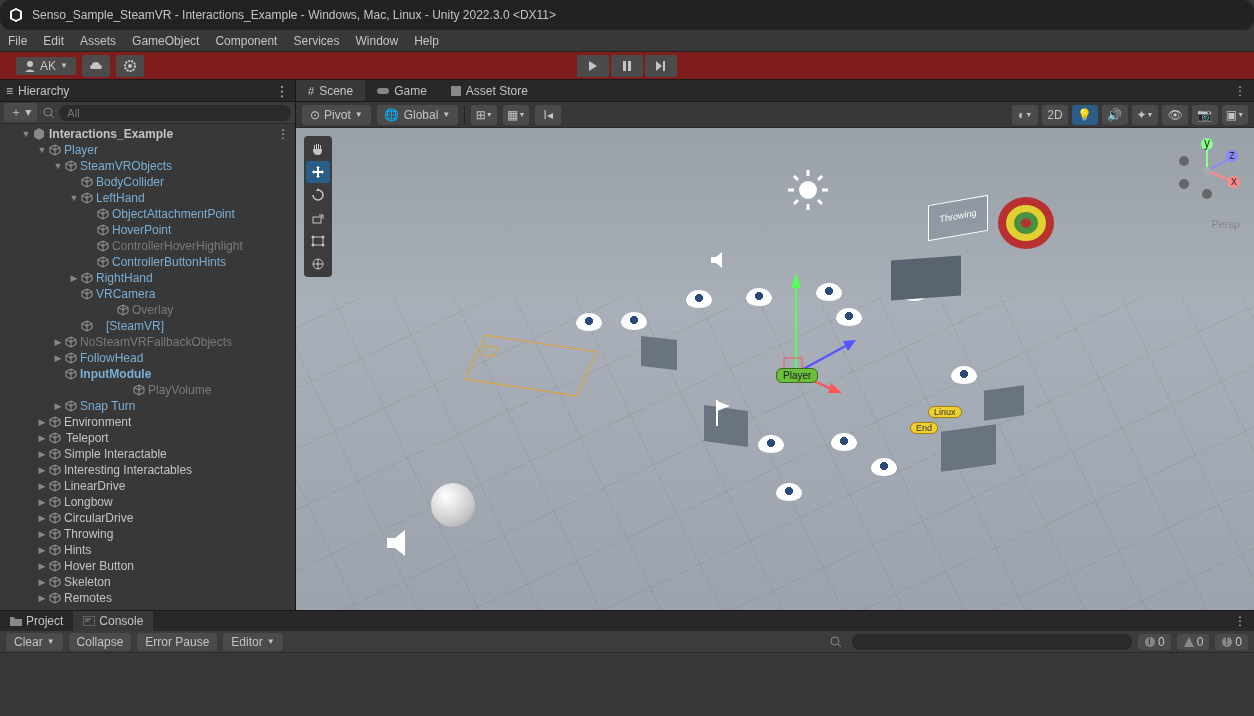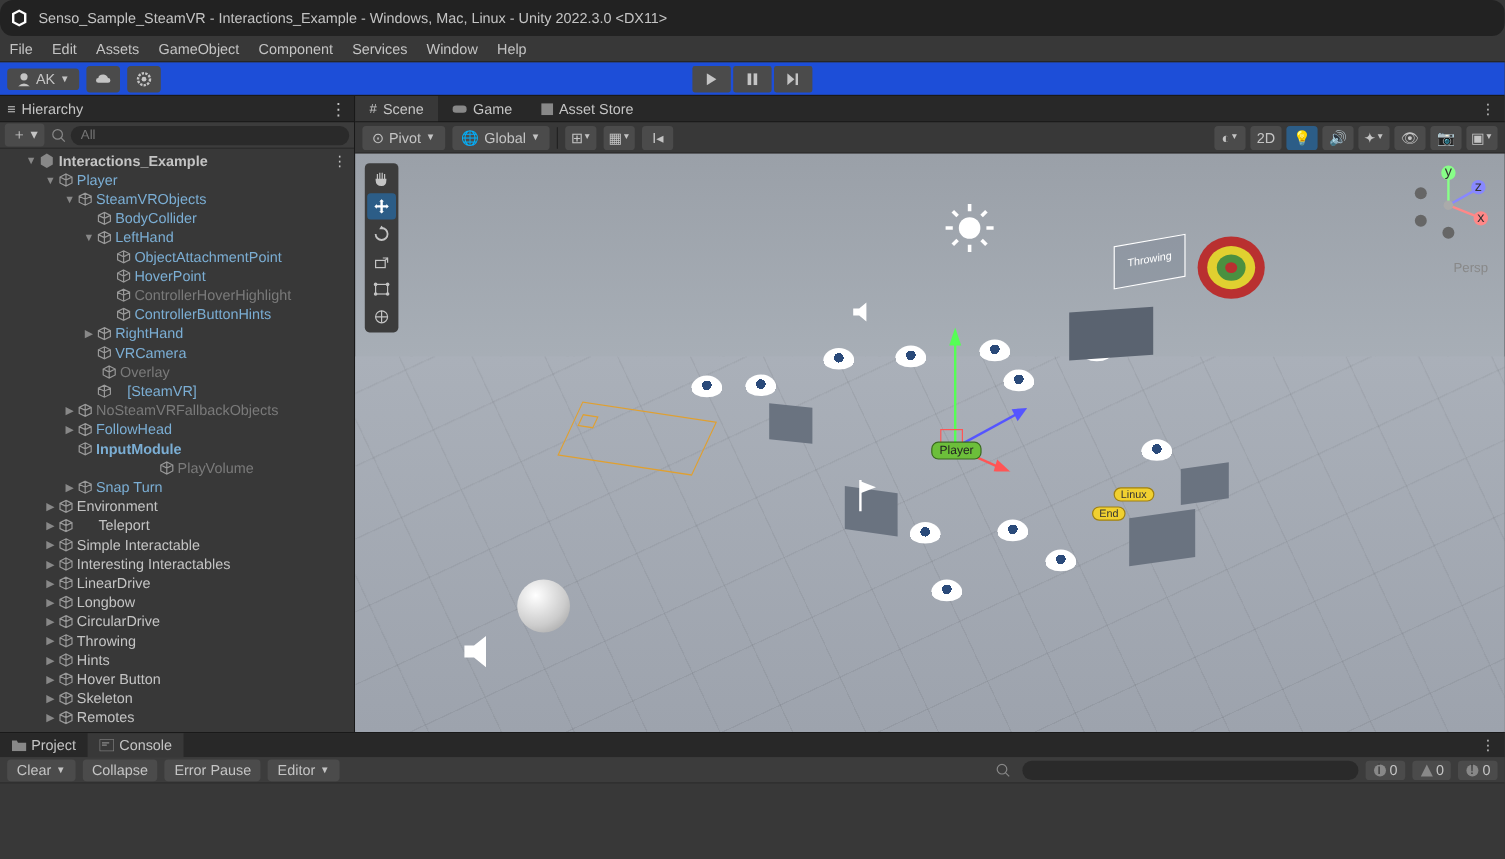--- a/index.html
+++ b/index.html
@@ -1,21 +1,21 @@
 <!DOCTYPE html>
 <html><head>
 <meta charset="utf-8">
 <style>
 * { margin:0; padding:0; box-sizing:border-box; font-family:"Segoe UI",Arial,sans-serif; font-size:12px; color:#c4c4c4; user-select:none; }
 body { background:#383838; width:1254px; height:716px; overflow:hidden; }
 .titlebar { height:30px; background:#222; display:flex; align-items:center; padding:0 8px;border-radius:11px; }
 .titlebar .logo { width:16px; height:16px; margin-right:8px; }
 .menubar { height:22px; background:#383838; display:flex; align-items:center; padding:0 8px; border-bottom:1px solid #222; }
 .menubar span { margin-right:16px; cursor:default; }
-.toolbar { height:28px; background:#1d4ed8; display:flex; align-items:center; padding:0 6px; border-bottom:1px solid #191919; position:relative; }
+.toolbar { height:28px; background:#7f1d1d; display:flex; align-items:center; padding:0 16px; border-bottom:1px solid #191919; position:relative; }
 .account-btn { display:flex; align-items:center; background:#4b4b4b; border-radius:3px; padding:2px 8px; margin-right:6px; }
 .account-btn svg { margin-right:4px; }
 .icon-btn { width:28px; height:22px; background:#4b4b4b; border-radius:3px; margin-right:6px; display:flex; align-items:center; justify-content:center; }
 .playbar { position:absolute; left:50%; transform:translateX(-50%); display:flex; gap:2px; }
 .playbar .pbtn { width:32px; height:22px; background:#4b4b4b; display:flex; align-items:center; justify-content:center; border-radius:2px; }
 .workspace { display:flex; height:530px; }
 .hierarchy-panel { width:296px; background:#383838; border-right:1px solid #191919; display:flex; flex-direction:column; }
 .panel-tab { height:22px; background:#282828; display:flex; align-items:center; padding:0 6px; border-bottom:1px solid #191919; }
 .hierarchy-toolbar { height:22px; background:#3c3c3c; display:flex; align-items:center; padding:0 4px; border-bottom:1px solid #2a2a2a; }
 .search-input { flex:1; background:#2a2a2a; border:none; border-radius:10px; height:16px; padding:0 8px; color:#aaa; font-size:11px; margin-left:4px; }
@@ -232,21 +232,21 @@
           </div>
           <div class="tree-row blue" style="padding-left: 68px;">
             <span class="arrow"></span>
             <span class="cube">
               <svg width="12" height="12">
                 <path d="M6 1 L11 3.5 L11 8.5 L6 11 L1 8.5 L1 3.5 Z M6 1 L6 11 M1 3.5 L6 6 L11 3.5" fill="none" stroke="#999" stroke-width="1"></path>
               </svg>
             </span>
             <span class="label" style="margin-left:2px">VRCamera</span>
           </div>
-          <div class="tree-row grey" style="padding-left: 72px;">
+          <div class="tree-row grey" style="padding-left: 104px;">
             <span class="arrow"></span>
             <span class="cube">
               <svg width="12" height="12">
                 <path d="M6 1 L11 3.5 L11 8.5 L6 11 L1 8.5 L1 3.5 Z M6 1 L6 11 M1 3.5 L6 6 L11 3.5" fill="none" stroke="#999" stroke-width="1"></path>
               </svg>
             </span>
             <span class="label" style="margin-left:2px">Overlay</span>
           </div>
           <div class="tree-row blue" style="padding-left: 68px;">
             <span class="arrow"></span>
@@ -311,21 +311,21 @@
             </span>
             <span class="label" style="margin-left:2px">Environment</span>
           </div>
           <div class="tree-row" style="padding-left: 36px;">
             <span class="arrow">▶</span>
             <span class="cube">
               <svg width="12" height="12">
                 <path d="M6 1 L11 3.5 L11 8.5 L6 11 L1 8.5 L1 3.5 Z M6 1 L6 11 M1 3.5 L6 6 L11 3.5" fill="none" stroke="#999" stroke-width="1"></path>
               </svg>
             </span>
-            <span class="label" style="margin-left:20px">Teleport</span>
+            <span class="label" style="margin-left:4px">Teleport</span>
           </div>
           <div class="tree-row" style="padding-left: 36px;">
             <span class="arrow">▶</span>
             <span class="cube">
               <svg width="12" height="12">
                 <path d="M6 1 L11 3.5 L11 8.5 L6 11 L1 8.5 L1 3.5 Z M6 1 L6 11 M1 3.5 L6 6 L11 3.5" fill="none" stroke="#999" stroke-width="1"></path>
               </svg>
             </span>
             <span class="label" style="margin-left:2px">Simple Interactable</span>
           </div>

